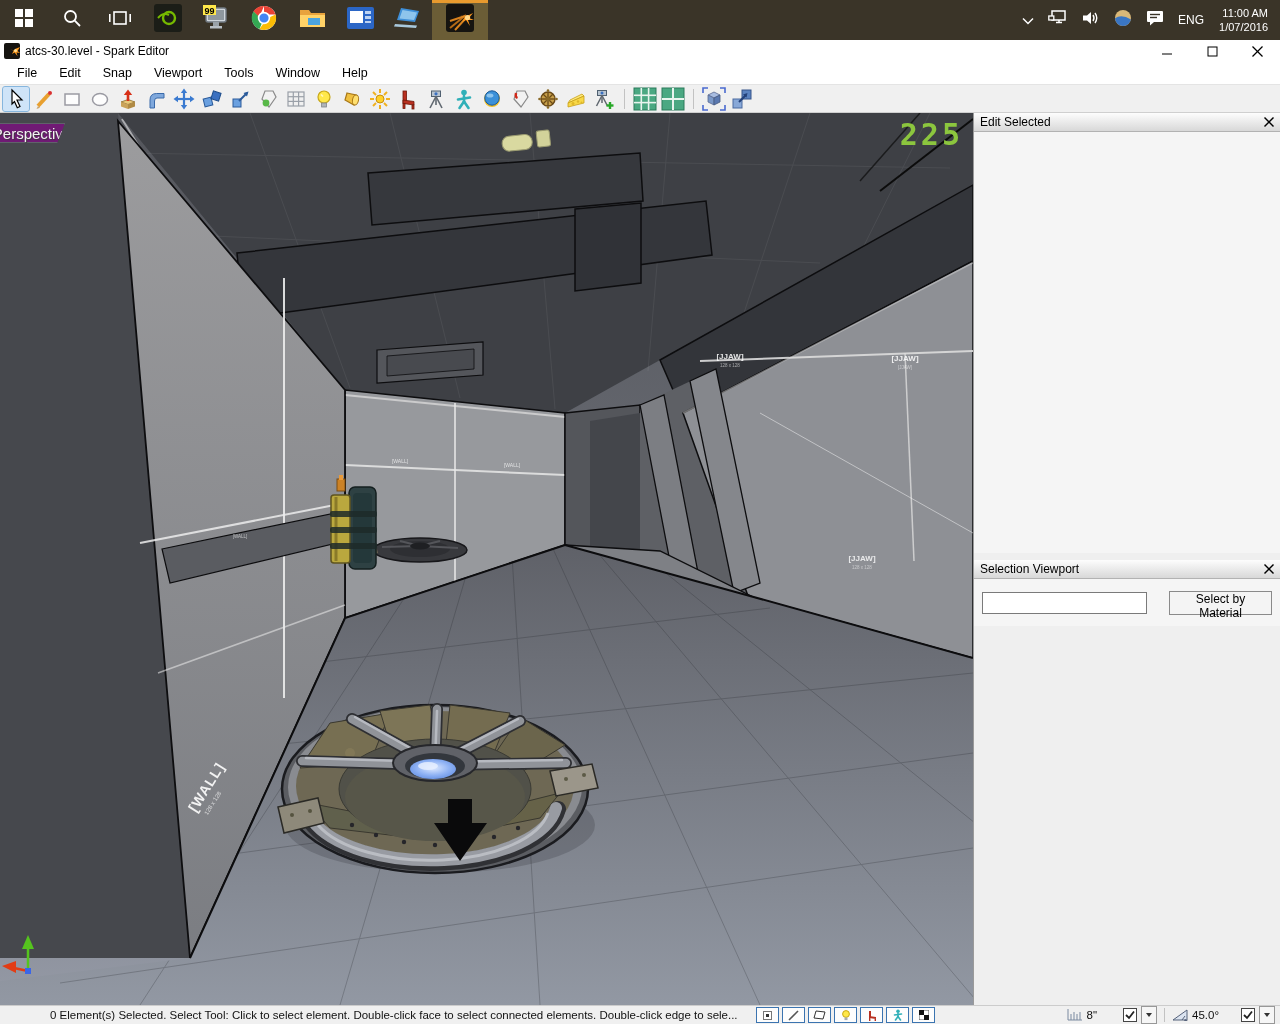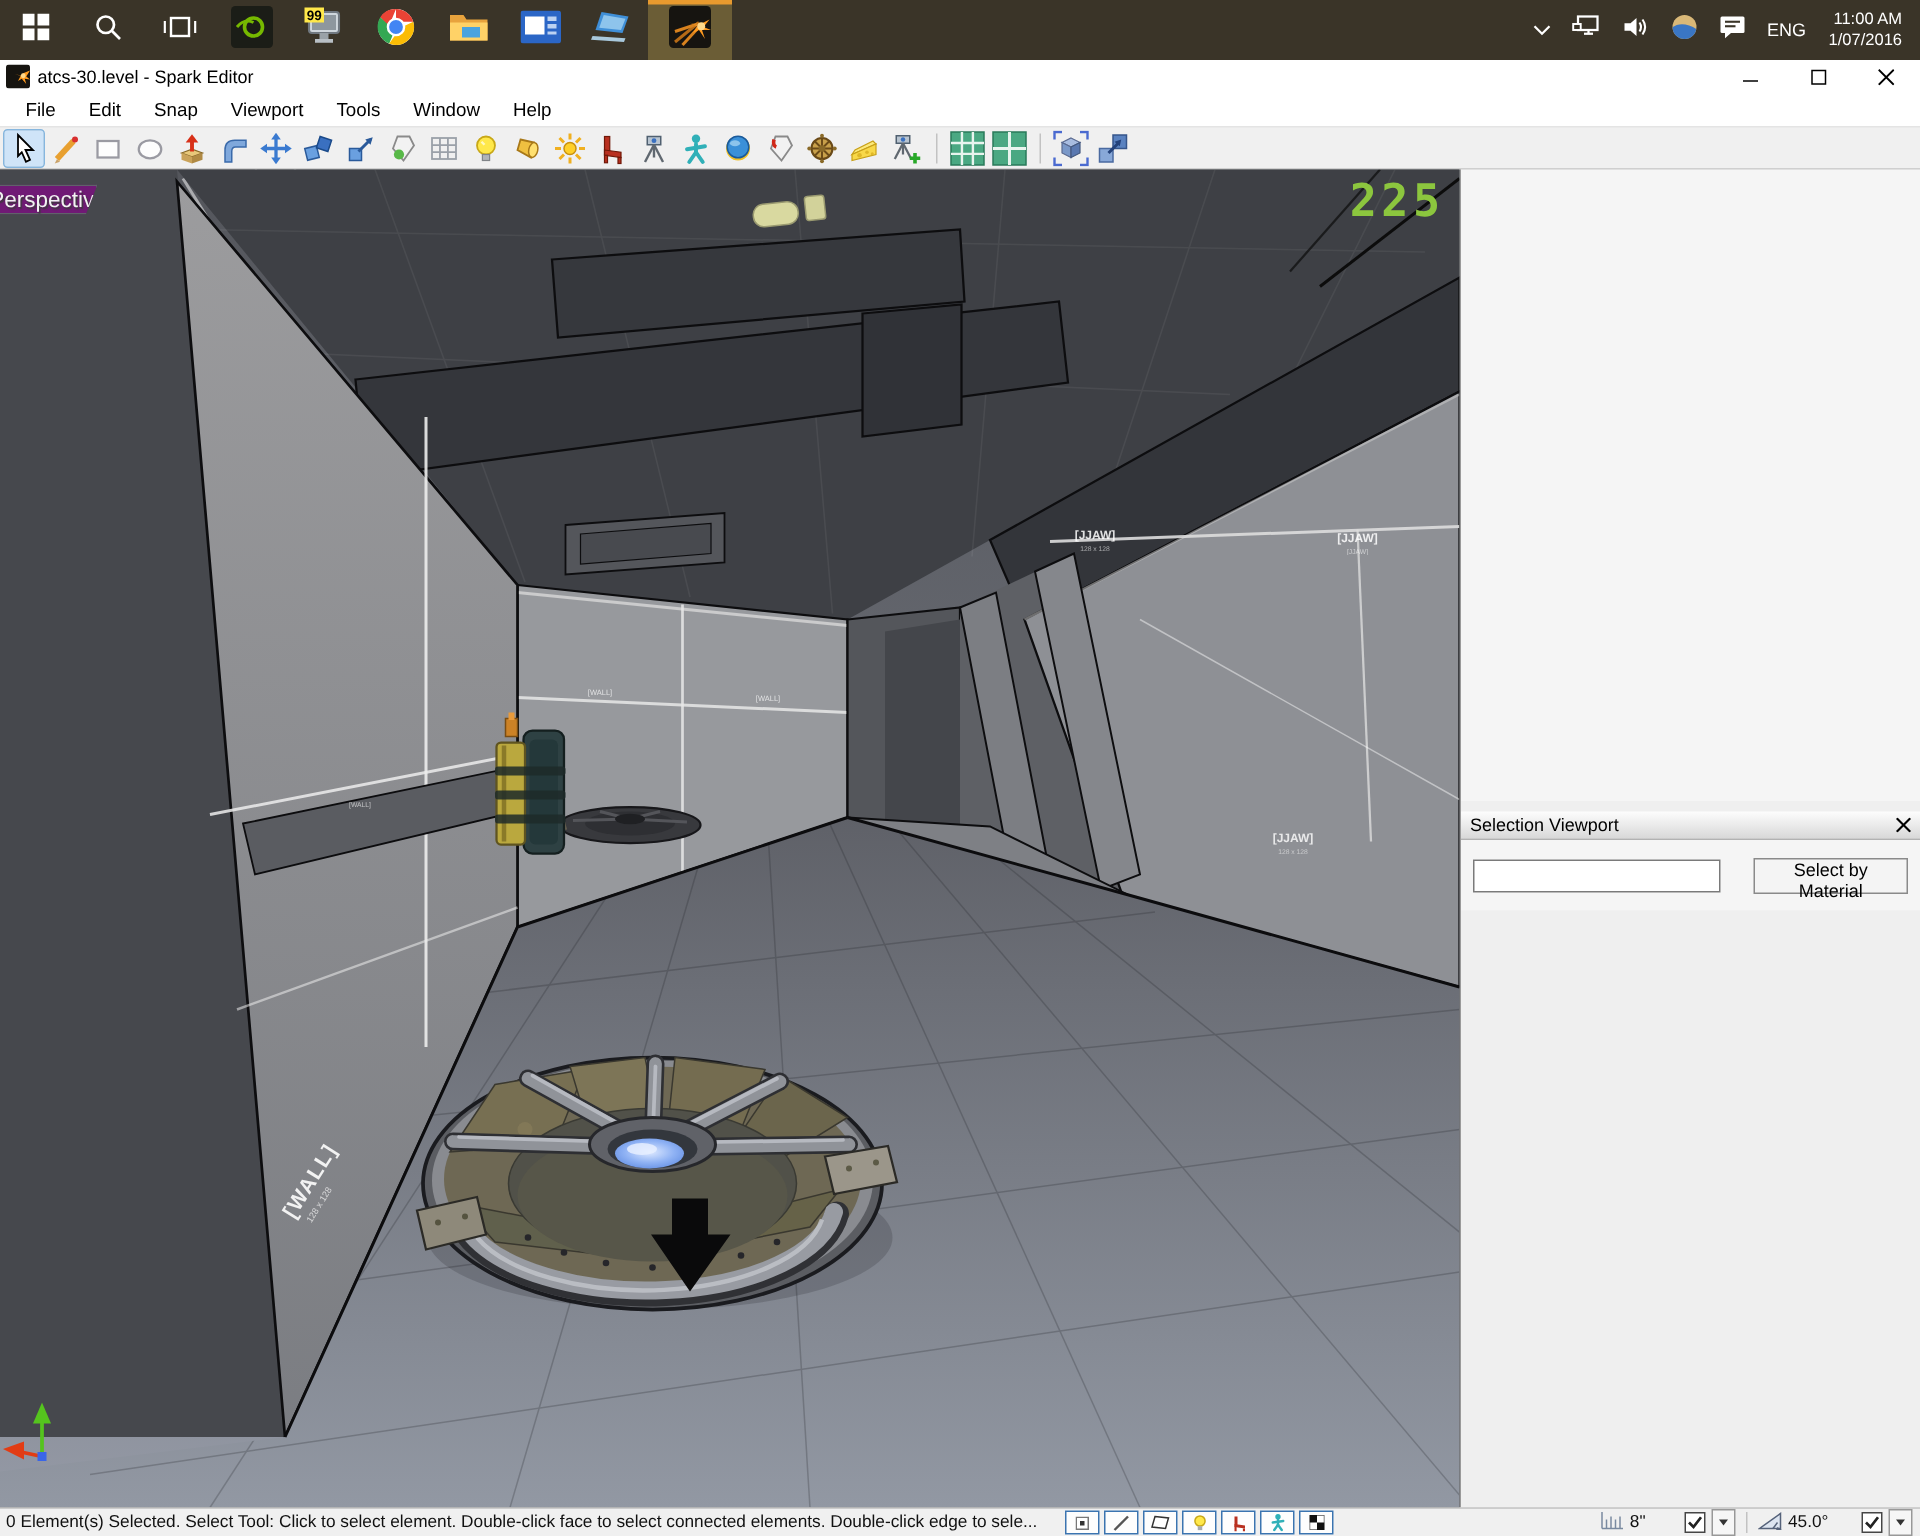--- a/index.html
+++ b/index.html
@@ -39,21 +39,21 @@
   .ph-close{margin-left:auto;display:flex;align-items:center;}
   .panel-body-edit{height:421px;background:#f5f5f5;flex:0 0 auto;}
   .panel-gap{height:7px;background:#efefef;flex:0 0 auto;}
   .sh-body{height:47px;background:#f5f5f5;display:flex;align-items:center;padding:0 8px;gap:22px;box-sizing:border-box;flex:0 0 auto;}
   .sh-input{width:166px;height:18px;border:1px solid #7a7a7a;font-size:12px;padding:1px 4px;font-family:"Liberation Sans",sans-serif;}
   .sh-btn{height:24px;padding:0 10px;font-size:12px;background:#f4f4f4;border:1px solid #8a8a8a;font-family:"Liberation Sans",sans-serif;}
   .panel-fill{flex:1;background:#efefef;}
 
   
   .statusbar{height:19px;background:#f0f0f0;border-top:1px solid #cccccc;display:flex;align-items:center;font-size:11.5px;color:#111;box-sizing:border-box;position:relative;flex:0 0 auto;}
-  .sb-msg{padding-left:4px;white-space:nowrap;overflow:hidden;width:706px;flex:0 0 auto;}
+  .sb-msg{padding-left:4px;white-space:nowrap;overflow:hidden;width:706px;flex:0 0 auto;margin-left:46px;}
   .sb-toggles{display:flex;gap:3px;flex:0 0 auto;}
   .sb-toggle{width:21px;height:14px;background:#fdfdfd;border:1px solid #3b74b0;display:flex;align-items:center;justify-content:center;}
   .sb-right{position:absolute;right:5px;top:0;height:100%;display:flex;align-items:center;gap:4px;}
   .sb-check{width:12px;height:12px;background:#fff;border:1px solid #454545;display:flex;align-items:center;justify-content:center;}
   .sb-drop{width:14px;height:16px;border:1px solid #989898;background:#f6f6f6;display:flex;align-items:center;justify-content:center;}
   .caret{width:0;height:0;border-left:3.5px solid transparent;border-right:3.5px solid transparent;border-top:4px solid #333;}
   .sb-sep{width:1px;height:14px;background:#c2c2c2;margin:0 3px;}
   .sb-val{font-size:11.5px;}
 </style>
 </head>
@@ -709,20 +709,29 @@
           <polygon points="2,853 16,848 16,860" fill="#e23c14"></polygon>
           <rect x="25" y="855" width="6" height="6" fill="#3a66e8"></rect>
         </g>
       </svg>
 
       <div class="vp-label">Perspective</div>
       <div class="vp-count">225</div>
     </div>
 
     <div class="rightpanel">
+      <div class="panel-header">
+        <span>Edit Selected</span>
+        <span class="ph-close">
+            <svg width="10" height="10">
+              <line x1="0.5" y1="0.5" x2="9.5" y2="9.5" stroke="#000" stroke-width="1.4"></line>
+              <line x1="9.5" y1="0.5" x2="0.5" y2="9.5" stroke="#000" stroke-width="1.4"></line>
+            </svg>
+          </span>
+      </div>
       <div class="panel-body-edit"></div>
       <div class="panel-gap"></div>
       <div class="panel-header">
         <span>Selection Viewport</span>
         <span class="ph-close">
             <svg width="10" height="10">
               <line x1="0.5" y1="0.5" x2="9.5" y2="9.5" stroke="#000" stroke-width="1.4"></line>
               <line x1="9.5" y1="0.5" x2="0.5" y2="9.5" stroke="#000" stroke-width="1.4"></line>
             </svg>
           </span>

